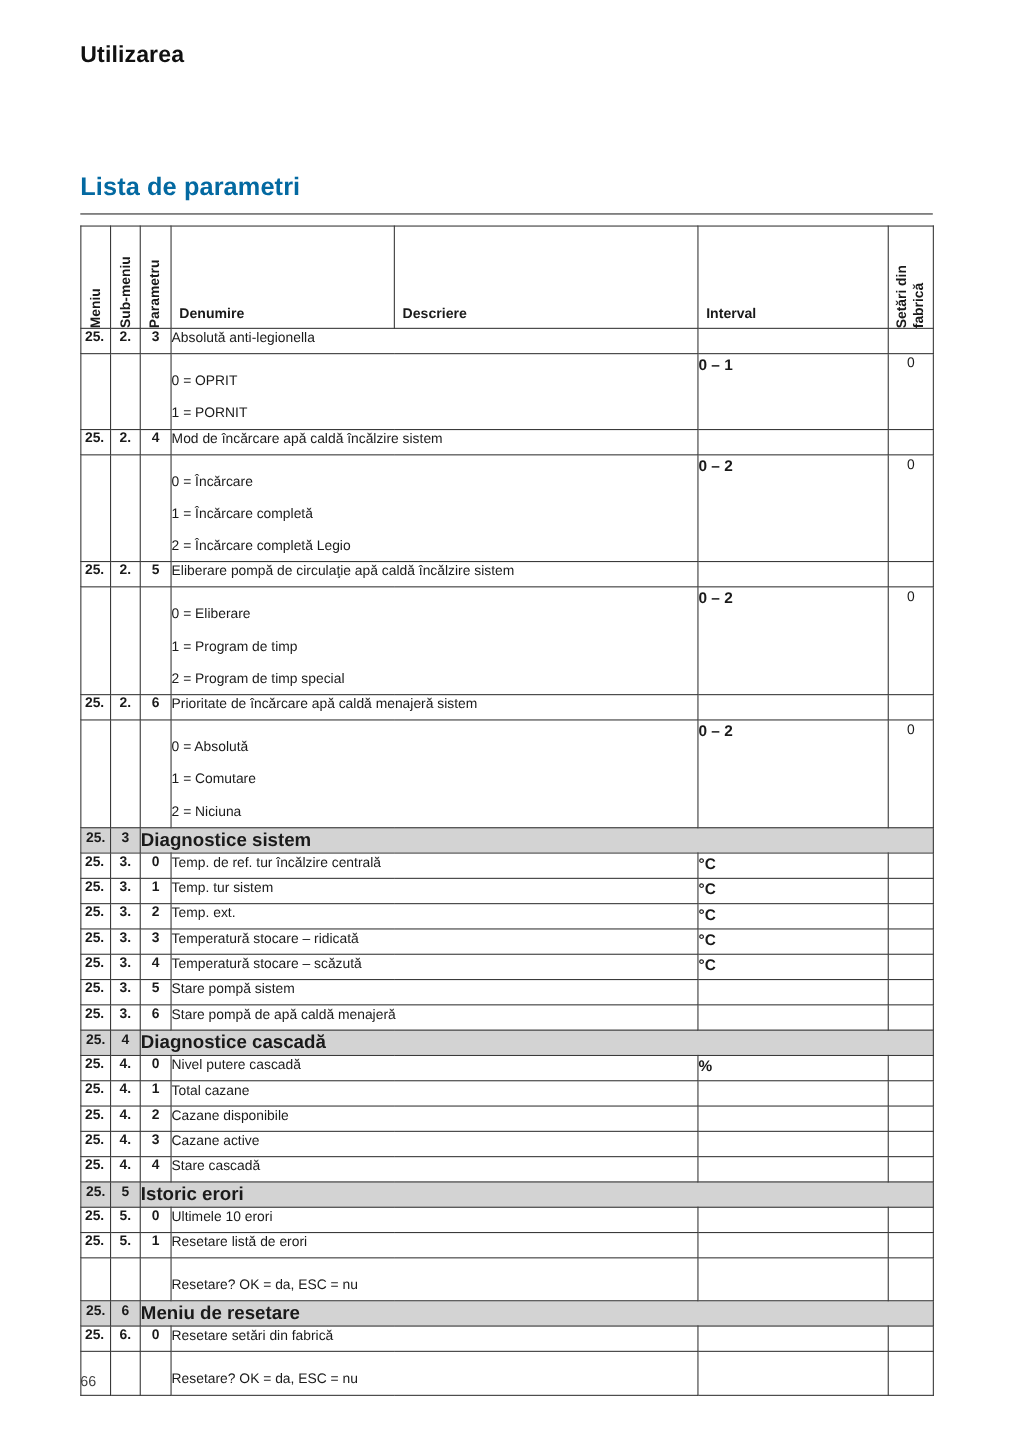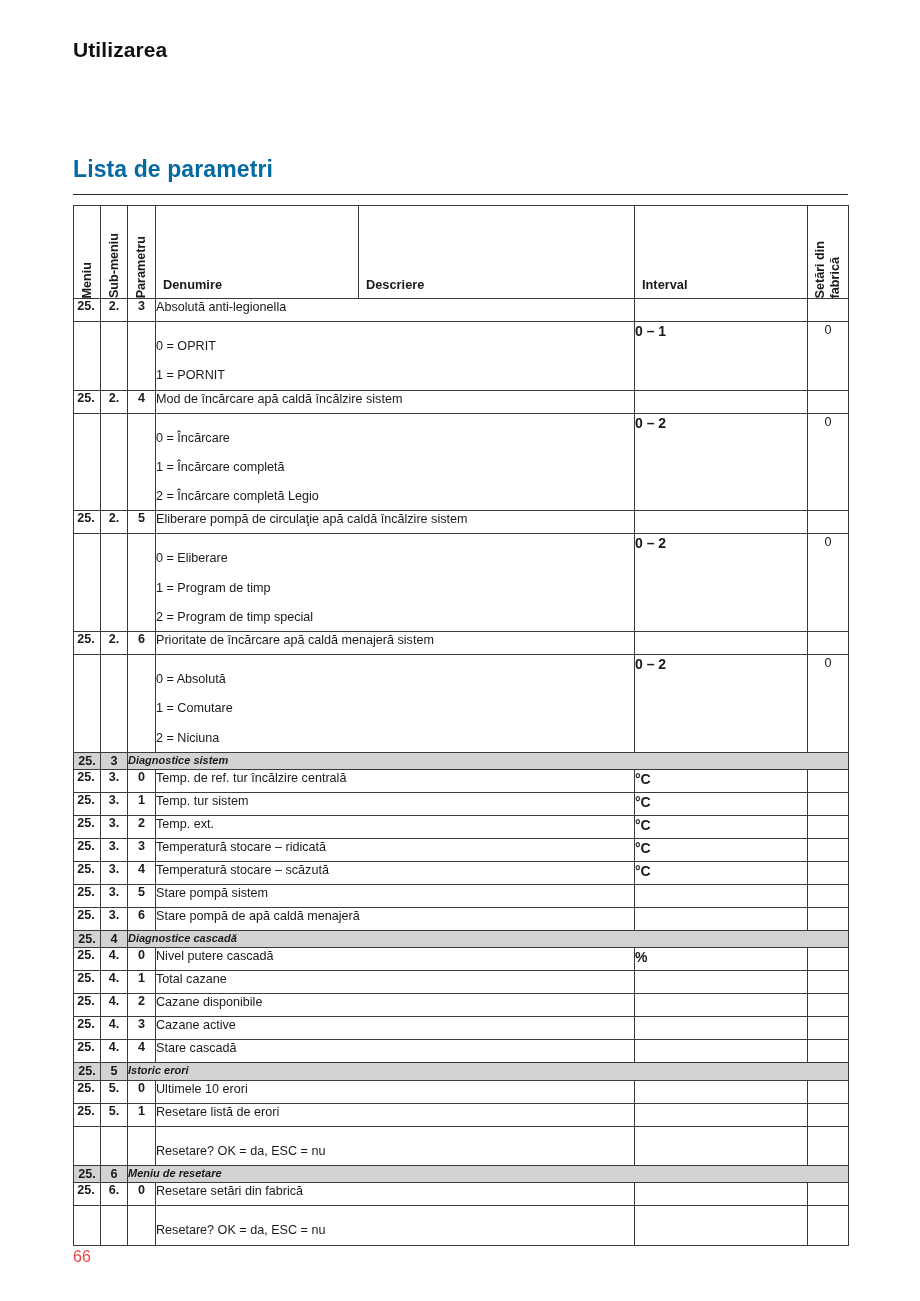--- a/index.html
+++ b/index.html
@@ -157,43 +157,42 @@
     padding: 4px 0 4px 0;
     line-height: 1.3;
   }
 
   
   tr.grp td {
     background: #d3d3d3;
   }
   .grp-label {
     font-weight: bold;
-    font-size: 11px;
+    font-size: 17px;
     padding: 4px 6px 4px 7px;
     line-height: 1.3;
-    font-style: italic;
   }
   .grp-num {
     text-align: center;
     font-weight: bold;
     font-size: 12.6px;
     padding: 4px 0 4px 0;
     line-height: 1.3;
   }
 
   
   .h-main  { height: 22px; }
 
   
   .folio {
     position: absolute;
     left: 73px;
     top: 1248px;
-    font-size: 16px;
-    color: #ef4444;
+    font-size: 13px;
+    color: #404040;
   }
 </style>
 </head>
 <body>
 
 <div class="page">
 
   <div class="running-head">Utilizarea</div>
 
   <div class="section-title">Lista de parametri</div>

